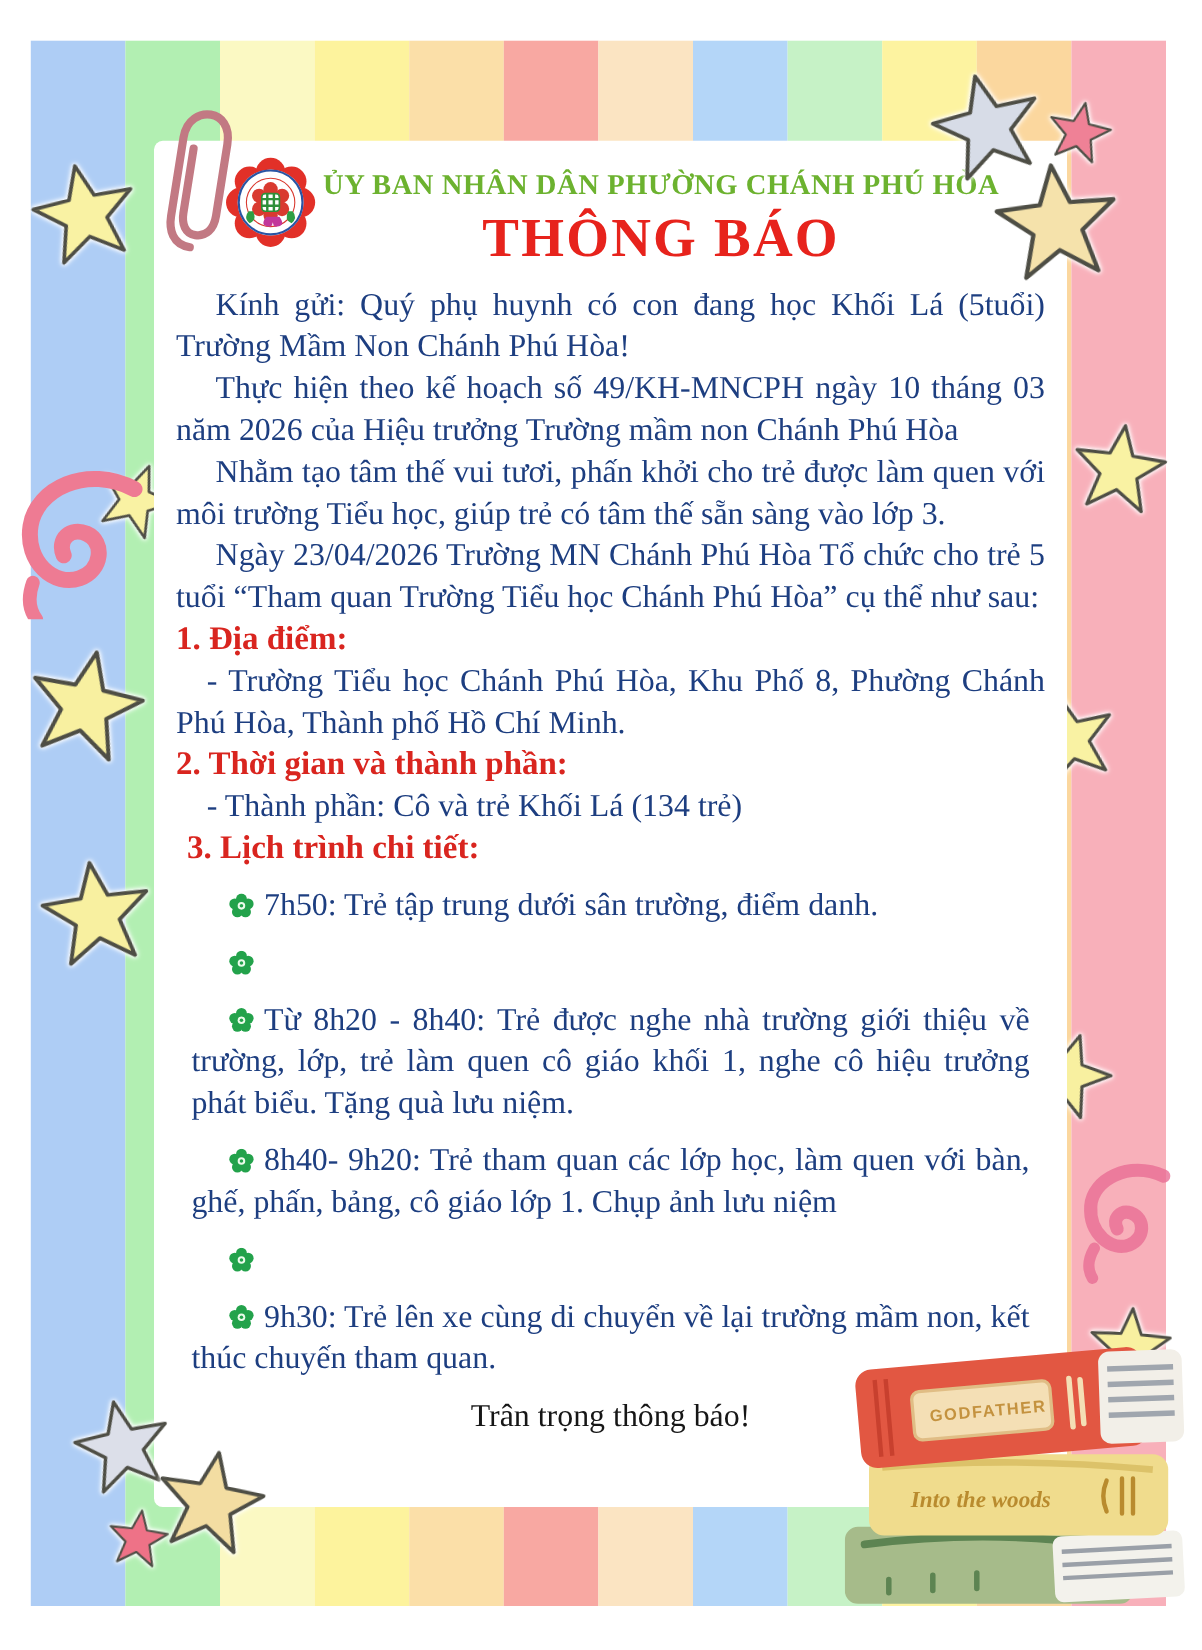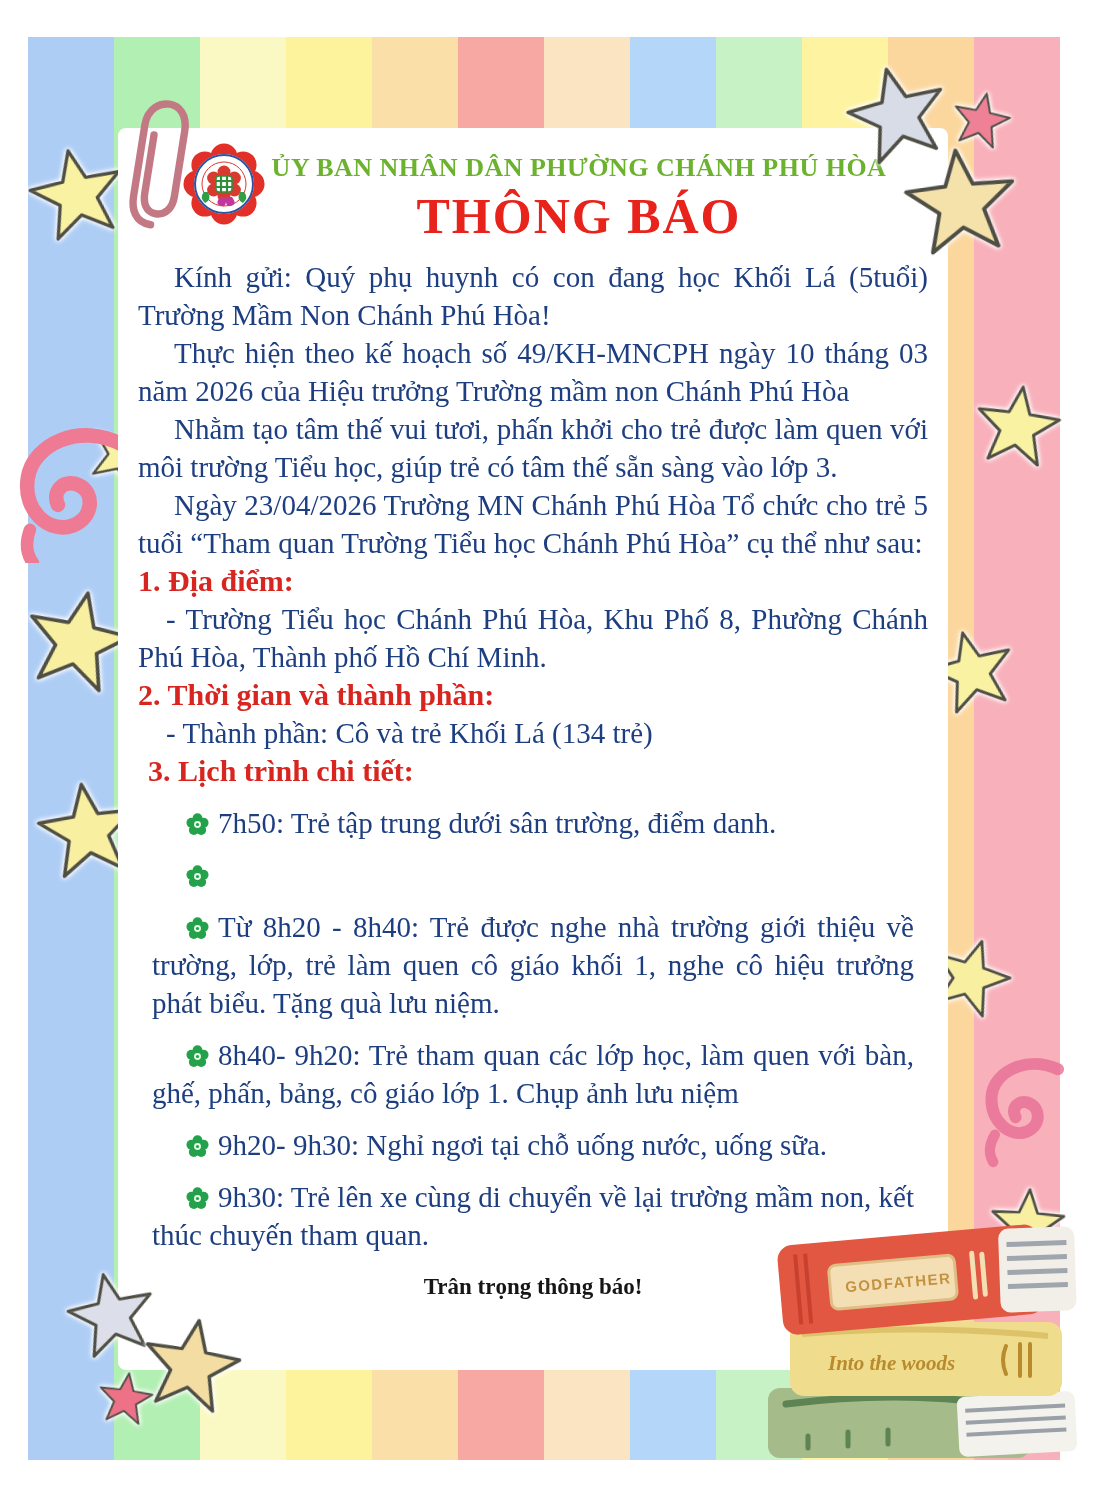--- a/index.html
+++ b/index.html
@@ -14,21 +14,21 @@
   }
   .stripe{flex:1 1 0;}
   .star{
     position:absolute;z-index:2;overflow:visible;
     filter:drop-shadow(0 0 2px #ffffff) drop-shadow(0 0 2px #ffffff);
   }
   .star.front{z-index:6;}
   .squiggle{position:absolute;z-index:2;}
   
   .panel{
-    position:absolute;left:118px;top:128px;width:830px;height:1242px;
+    position:absolute;left:140px;top:128px;width:830px;height:1242px;
     background:#ffffff;border-radius:8px;z-index:4;
     box-sizing:border-box;padding:24px 20px 0 20px;
   }
   .paperclip{position:absolute;left:8px;top:-32px;z-index:7;}
   .logo{position:absolute;left:64px;top:14px;z-index:7;}
   .header{margin-left:92px;text-align:center;}
   .org-line{
     font-size:26px;font-weight:bold;letter-spacing:.5px;
     color:var(--org_green);line-height:32px;
   }
@@ -48,22 +48,22 @@
     color:var(--heading_red);
   }
   .sec-heading.indented{padding-left:10px;}
   .item{margin:0;text-align:justify;text-indent:28px;}
   .bullet{margin:14px;text-align:justify;text-indent:34px;}
   .flower-bullet{
     width:23px;height:23px;vertical-align:-3px;margin-right:9px;
     color:var(--bullet_green);
   }
   .closing{
-    margin:8px 0 0 0;text-align:center;font-weight:bold;
-    font-size:23px;color:var(--closing_dark);
+    margin:8px 0 0 0;text-align:center;font-weight:normal;
+    font-size:29px;color:var(--closing_dark);
   }
   .books{position:absolute;left:768px;top:1222px;z-index:6;}
 </style>
 </head>
 <body>
 
 <svg width="0" height="0" style="position:absolute" aria-hidden="true">
   <defs>
     <symbol id="star-sym" viewBox="0 0 100 100">
       <path d="M50,2 L62.3,33 L97.6,34.5 L70,56.5 L79.4,90.5 L50,71 L20.6,90.5 L30,56.5 L2.4,34.5 L37.7,33 Z" fill="currentColor" stroke="#4e4e45" stroke-width="3.5" stroke-linejoin="round"></path>
@@ -215,21 +215,21 @@
             <use href="#flower-sym"></use>
           </svg></p>
       <p class="bullet"><svg class="flower-bullet" viewBox="0 0 20 20">
             <use href="#flower-sym"></use>
           </svg><span>Từ 8h20 - 8h40: Trẻ được nghe nhà trường giới thiệu về trường, lớp, trẻ làm quen cô giáo khối 1, nghe cô hiệu trưởng phát biểu. Tặng quà lưu niệm.</span></p>
       <p class="bullet"><svg class="flower-bullet" viewBox="0 0 20 20">
             <use href="#flower-sym"></use>
           </svg><span>8h40- 9h20: Trẻ tham quan các lớp học, làm quen với bàn, ghế, phấn, bảng, cô giáo lớp 1. Chụp ảnh lưu niệm</span></p>
       <p class="bullet"><svg class="flower-bullet" viewBox="0 0 20 20">
             <use href="#flower-sym"></use>
-          </svg><span>9h20- 9h30: Nghỉ ngơi tại chỗ uống nước, uống sữa.</span></p>
+          </svg></p>
       <p class="bullet"><svg class="flower-bullet" viewBox="0 0 20 20">
             <use href="#flower-sym"></use>
           </svg><span>9h30: Trẻ lên xe cùng di chuyển về lại trường mầm non, kết thúc chuyến tham quan.</span></p>
 
       <p class="closing">Trân trọng thông báo!</p>
     </div>
   </div>
 
   <svg class="books" width="312" height="240" viewBox="0 0 312 240">
 

